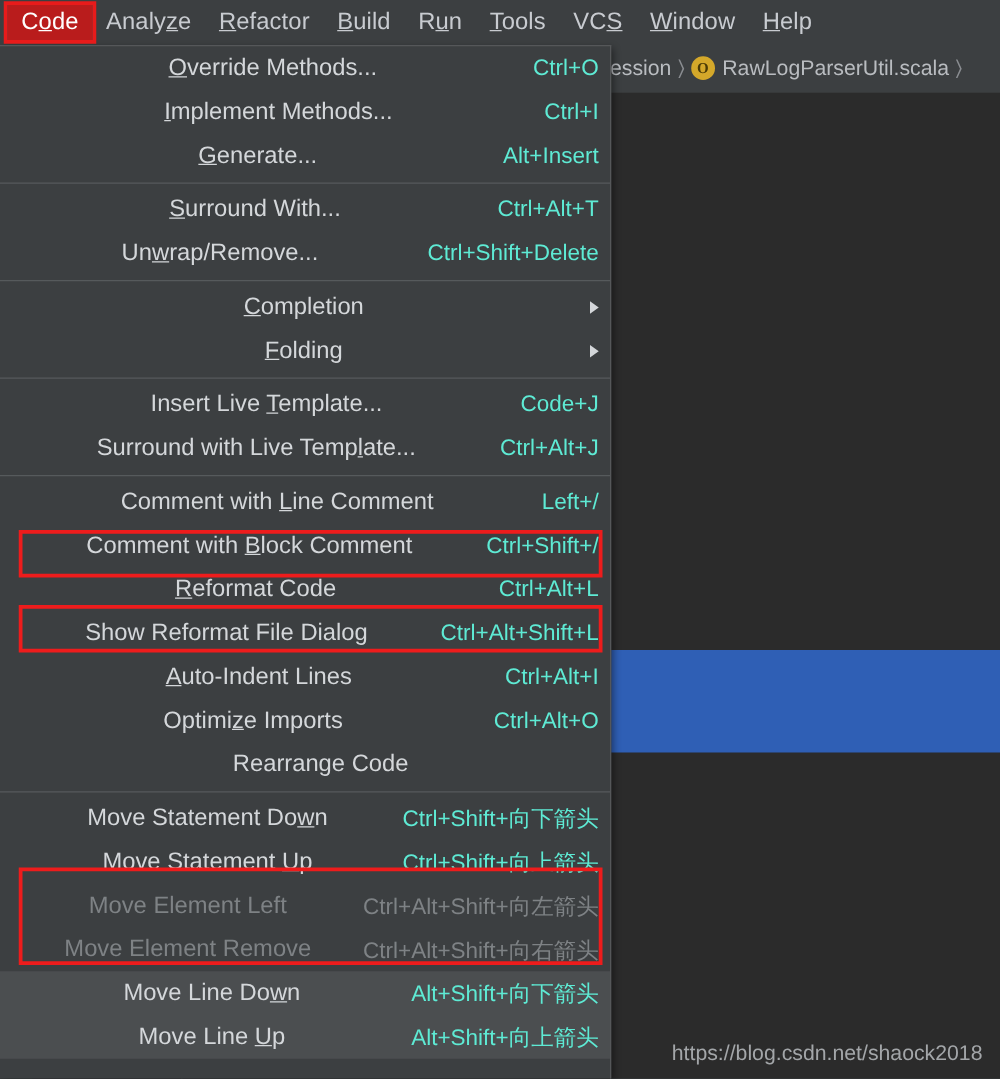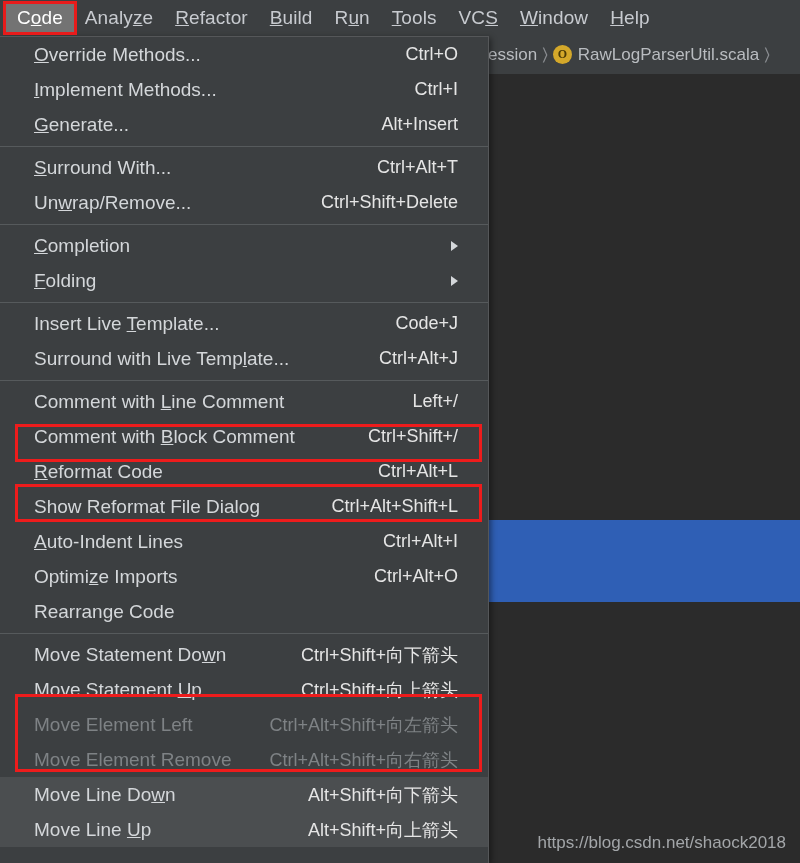--- a/index.html
+++ b/index.html
@@ -19,21 +19,21 @@
     position: absolute; left: 0; top: 0; width: 800px; height: 36px;
     background: #3c3f41;
     display: flex; align-items: center;
     padding-left: 6px;
   }
   .menubar-item {
     font-size: 19px; color: #c8cbd0; padding: 3px 11px;
     white-space: nowrap; letter-spacing: .1px;
   }
   .menubar-item.active {
-    background: #737373; color: #ffffff;
+    background: #b91c1c; color: #ffffff;
     outline: 3px solid #e81b1b; outline-offset: 0px;
     position: relative; z-index: 40;
   }
   .mn-u { text-decoration: underline; }
 
   
   .breadcrumb {
     position: absolute; left: 0; top: 36px; width: 800px; height: 38px;
     background: #3c3f41;
     display: flex; align-items: center;
@@ -139,26 +139,27 @@
     background: #3c3f41;
     border: 1px solid #555759;
     border-left: none; border-bottom: none;
     z-index: 30;
     box-shadow: 2px 2px 6px rgba(0,0,0,.45);
   }
   .mi {
     position: relative;
     height: 35px;
     display: flex; align-items: center;
-    padding: 0 30px 0 34px;
+    padding: 0 9px 0 34px;
     color: #d4d7da; font-size: 19px;
     white-space: nowrap;
+    text-align: center;
   }
   .mi .label { flex: 1 1 auto; }
-  .mi .accel { color: #e5e5e5; font-size: 18px; margin-left: 24px; }
+  .mi .accel { color: #5eead4; font-size: 18px; margin-left: 24px; }
   .mi.disabled .label, .mi.disabled .accel { color: #7e8285; }
   .mi.hover { background: #4b4e50; }
   .mi .arrow {
     width: 0; height: 0;
     border-left: 7px solid #d4d7da;
     border-top: 5px solid transparent;
     border-bottom: 5px solid transparent;
     margin-left: 20px;
   }
   .sep {

